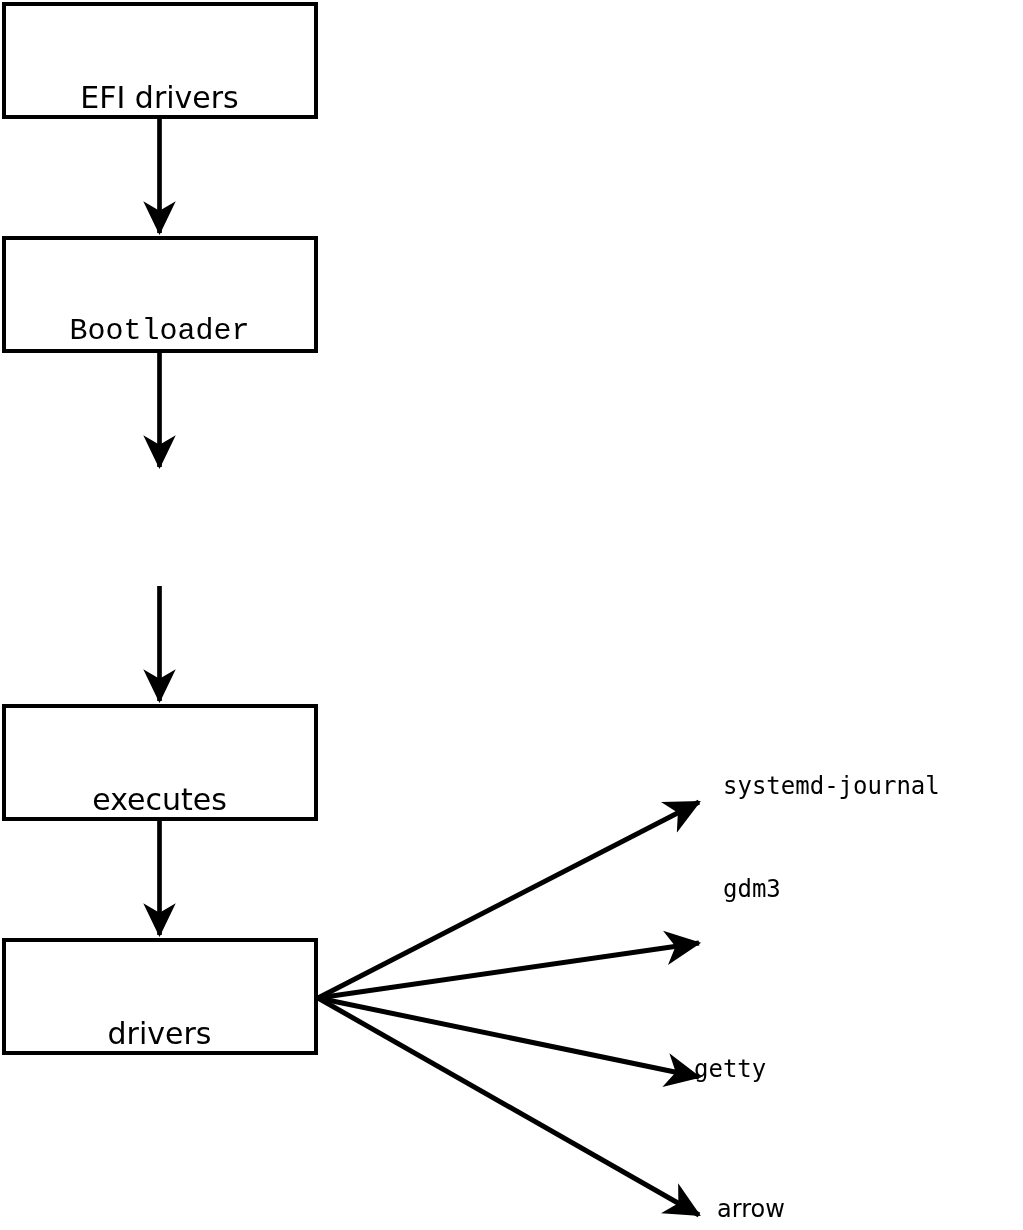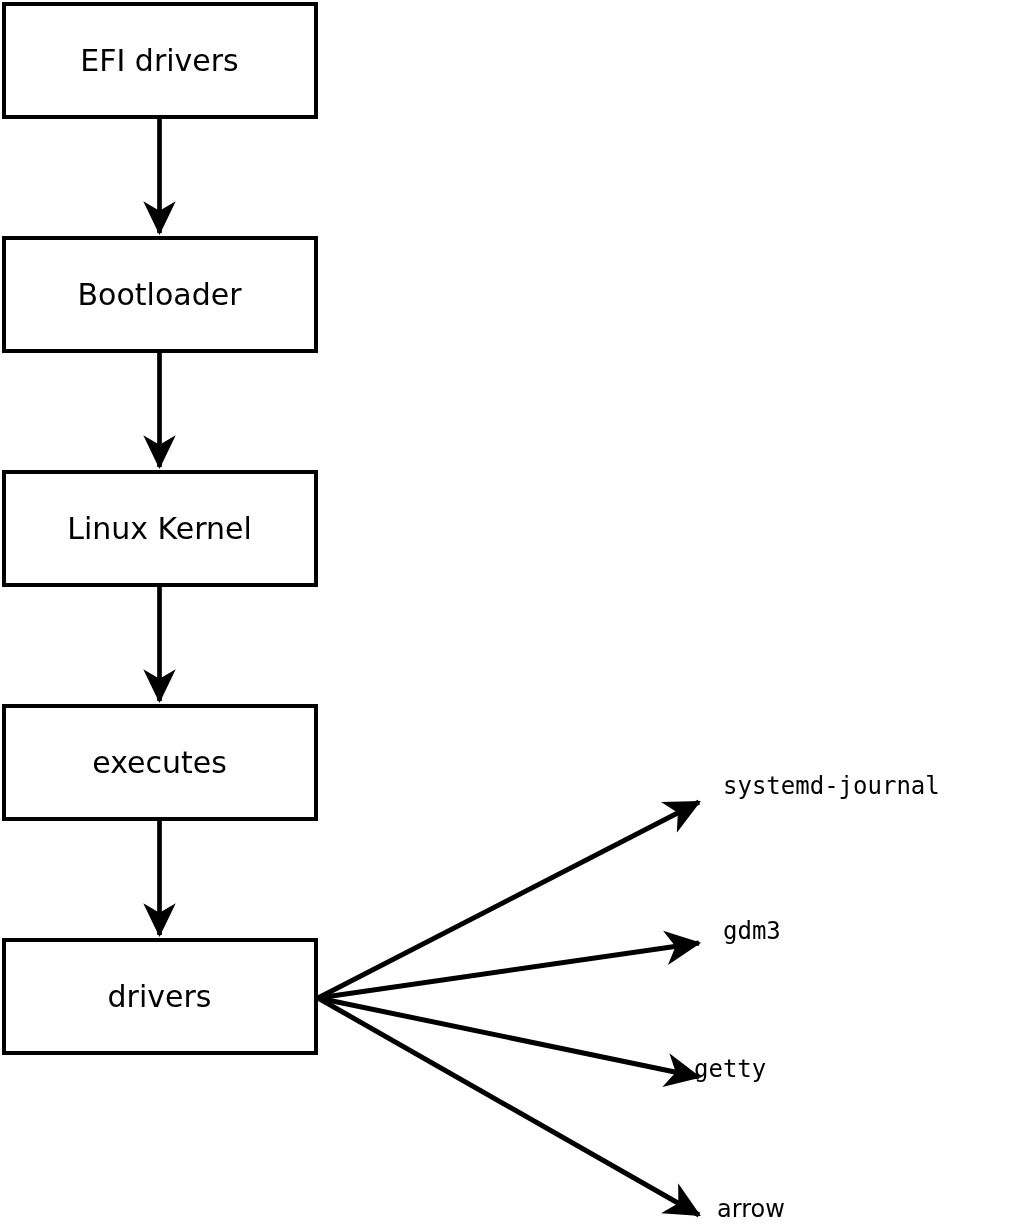--- a/index.html
+++ b/index.html
@@ -25,49 +25,49 @@
   .fline { stroke-width: 5px; }
   .box {
     position: absolute;
     left: 1.5px;
     width: 316px;
     height: 117px;
     box-sizing: border-box;
     border: 4.5px solid #000000;
     background: #ffffff;
     display: flex;
-    align-items: center;
+    align-items: flex-end;
     justify-content: center;
     font-size: 30px;
     line-height: 35px;
     white-space: nowrap;
   }
   .box-efi        { top: 2px; }
-  .box-bootloader { top: 236px; }
+  .box-bootloader { top: 236px; font-family: Liberation Mono, monospace; }
   .box-kernel     { top: 470px; }
   .box-initramfs  { top: 704px; }
   .box-systemd    { top: 938px; }
   .note {
     position: absolute;
     left: 562px;
     top: 162px;
     font-size: 30px;
     line-height: 35px;
     white-space: nowrap;
   }
   .target {
     position: absolute;
     font-family: "DejaVu Sans Mono", monospace;
     font-size: 24px;
     line-height: 35px;
     white-space: nowrap;
     text-align: right;
   }
   .t-journal { left: 723px; top: 769px; }
-  .t-gdm3    { left: 723px; top: 914px; }
+  .t-gdm3    { left: 723px; top: 872px; }
   .t-getty   { left: 694px; top: 1052px; }
   .t-sshd    { left: 717px; top: 1192px; font-family: "DejaVu Sans", sans-serif; }
 </style>
 </head>
 <body>
 
 <div class="stage">
 
   <svg class="arrows" viewBox="0 0 1023 1230" xmlns="http://www.w3.org/2000/svg">
     <defs>
@@ -86,23 +86,20 @@
   </svg>
 
   <div class="box box-efi">
     <span>EFI drivers</span>
   </div>
 
   <div class="box box-bootloader">
     <span>Bootloader</span>
   </div>
 
-  <div class="box box-kernel">
-    <span>Linux Kernel</span>
-  </div>
 
   <div class="box box-initramfs">
     <span>executes</span>
   </div>
 
   <div class="box box-systemd">
     <span>drivers</span>
   </div>
 
 

